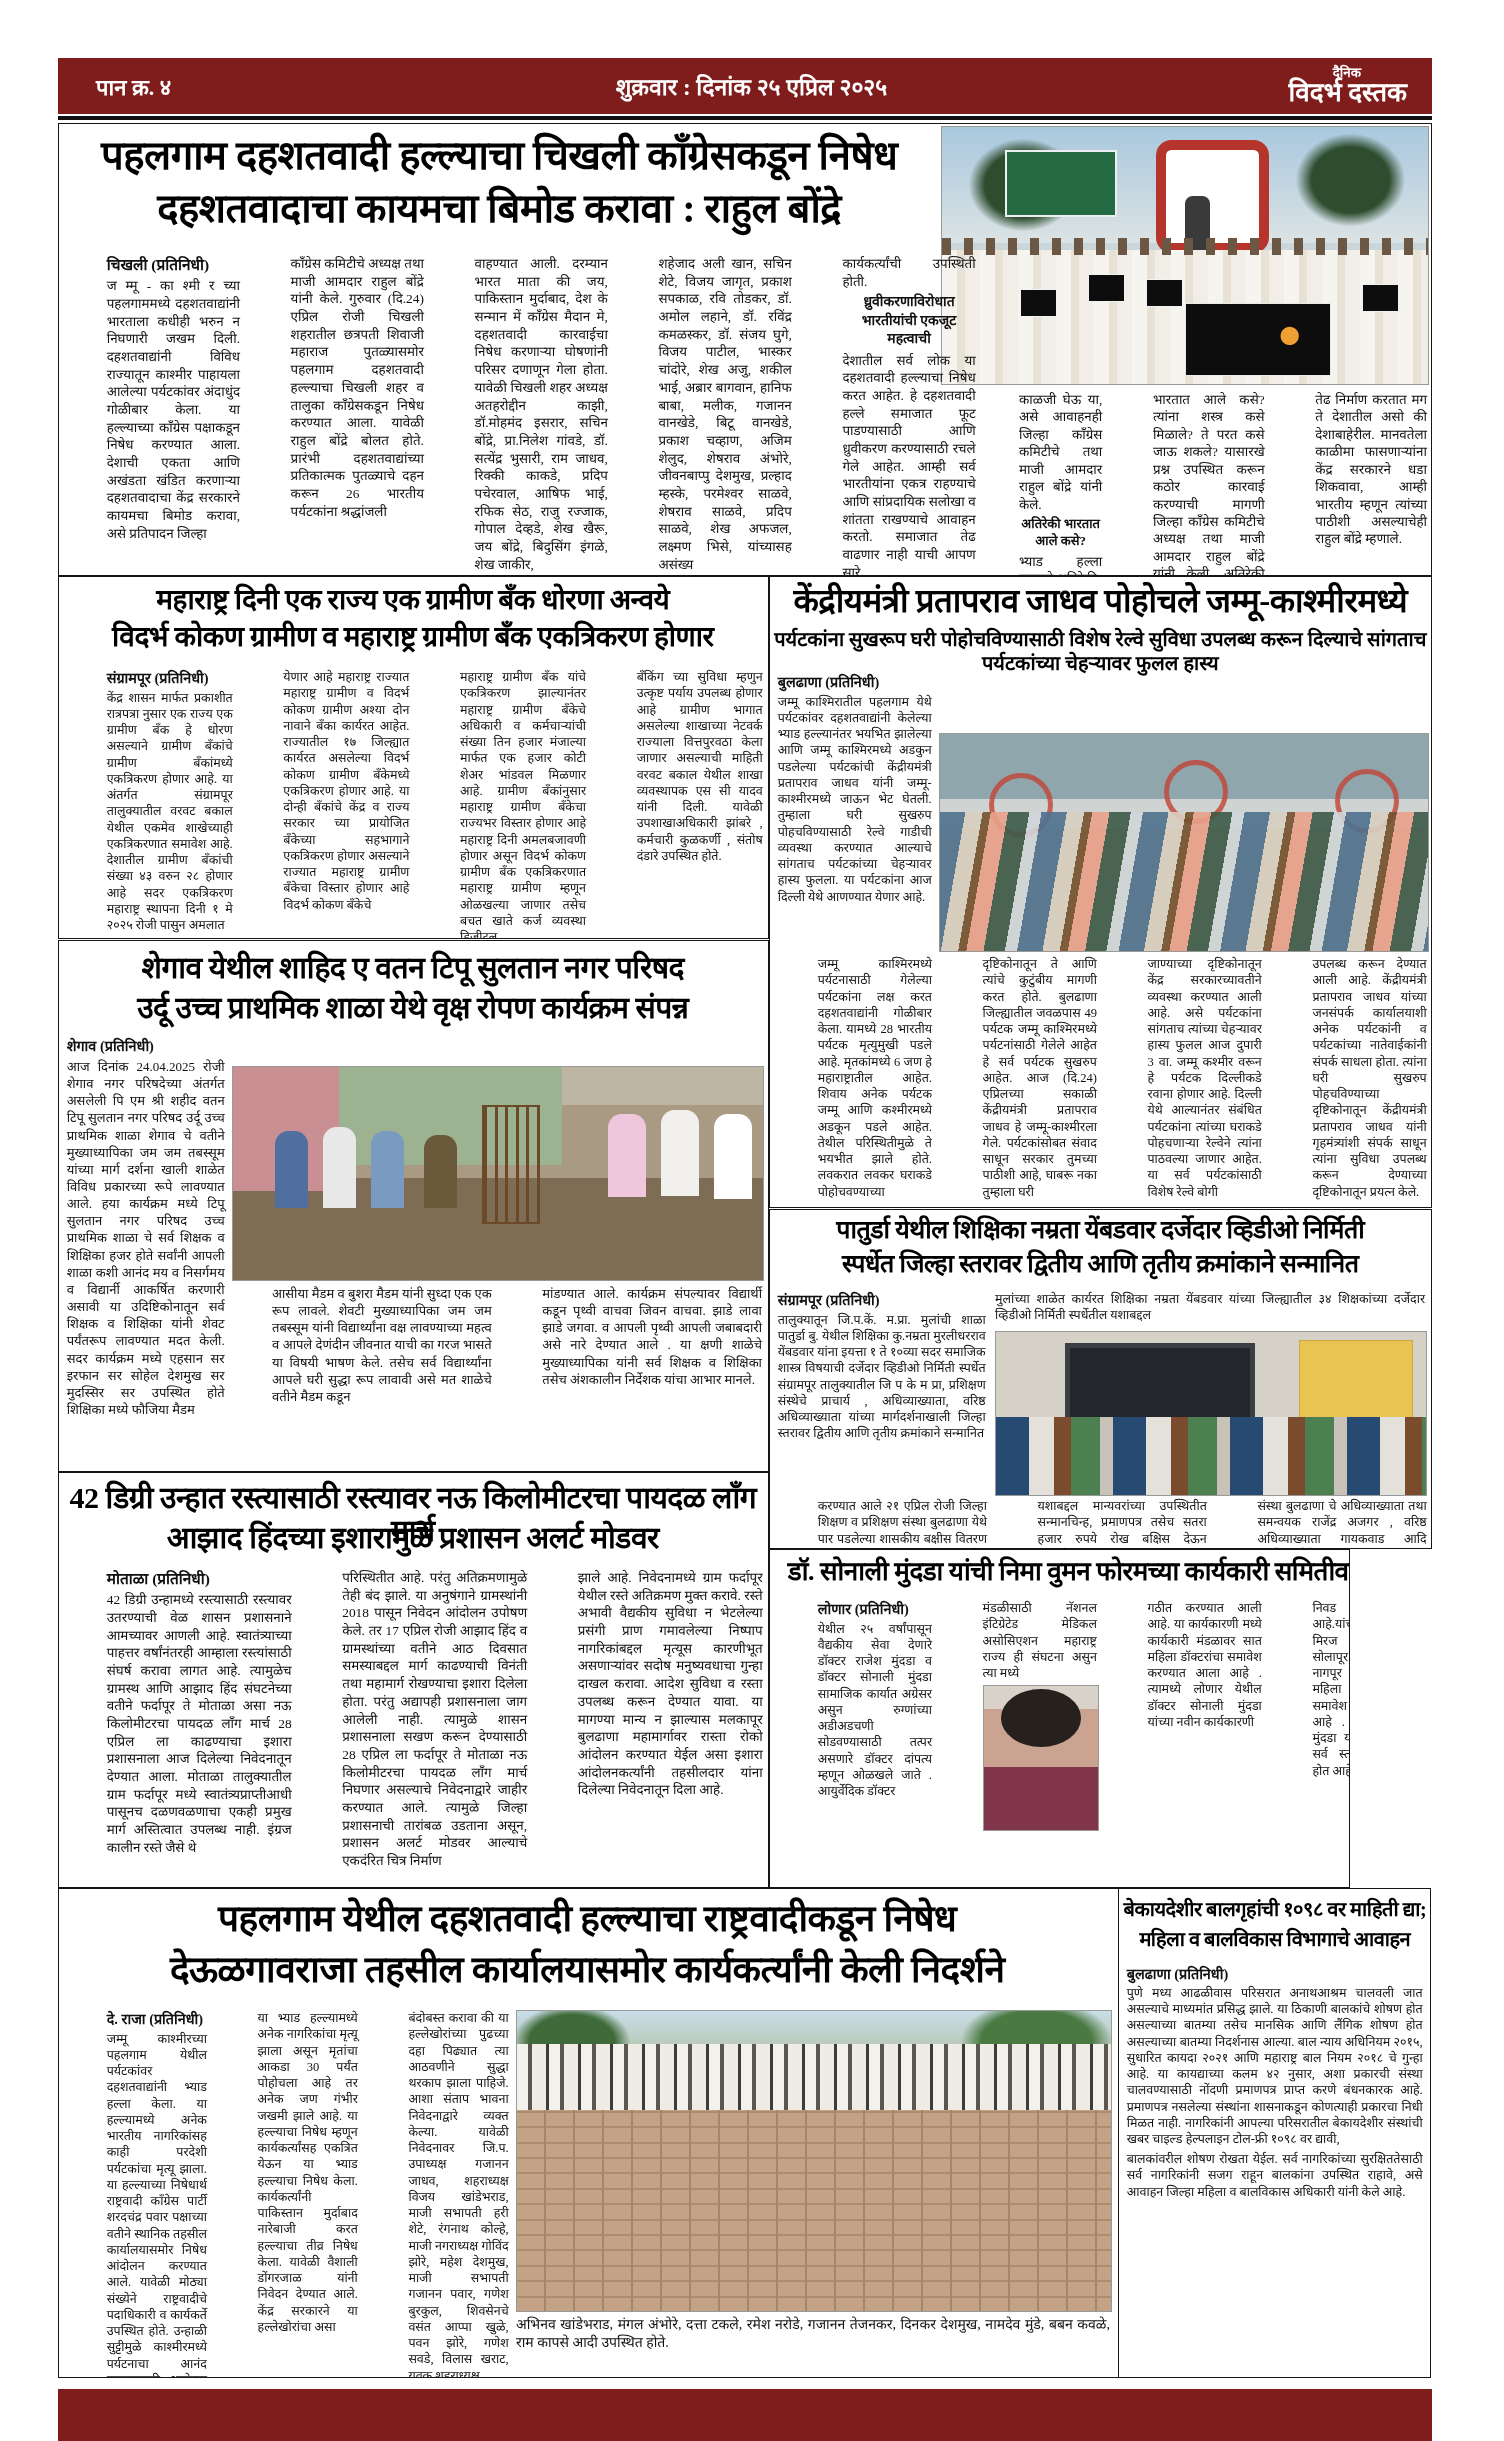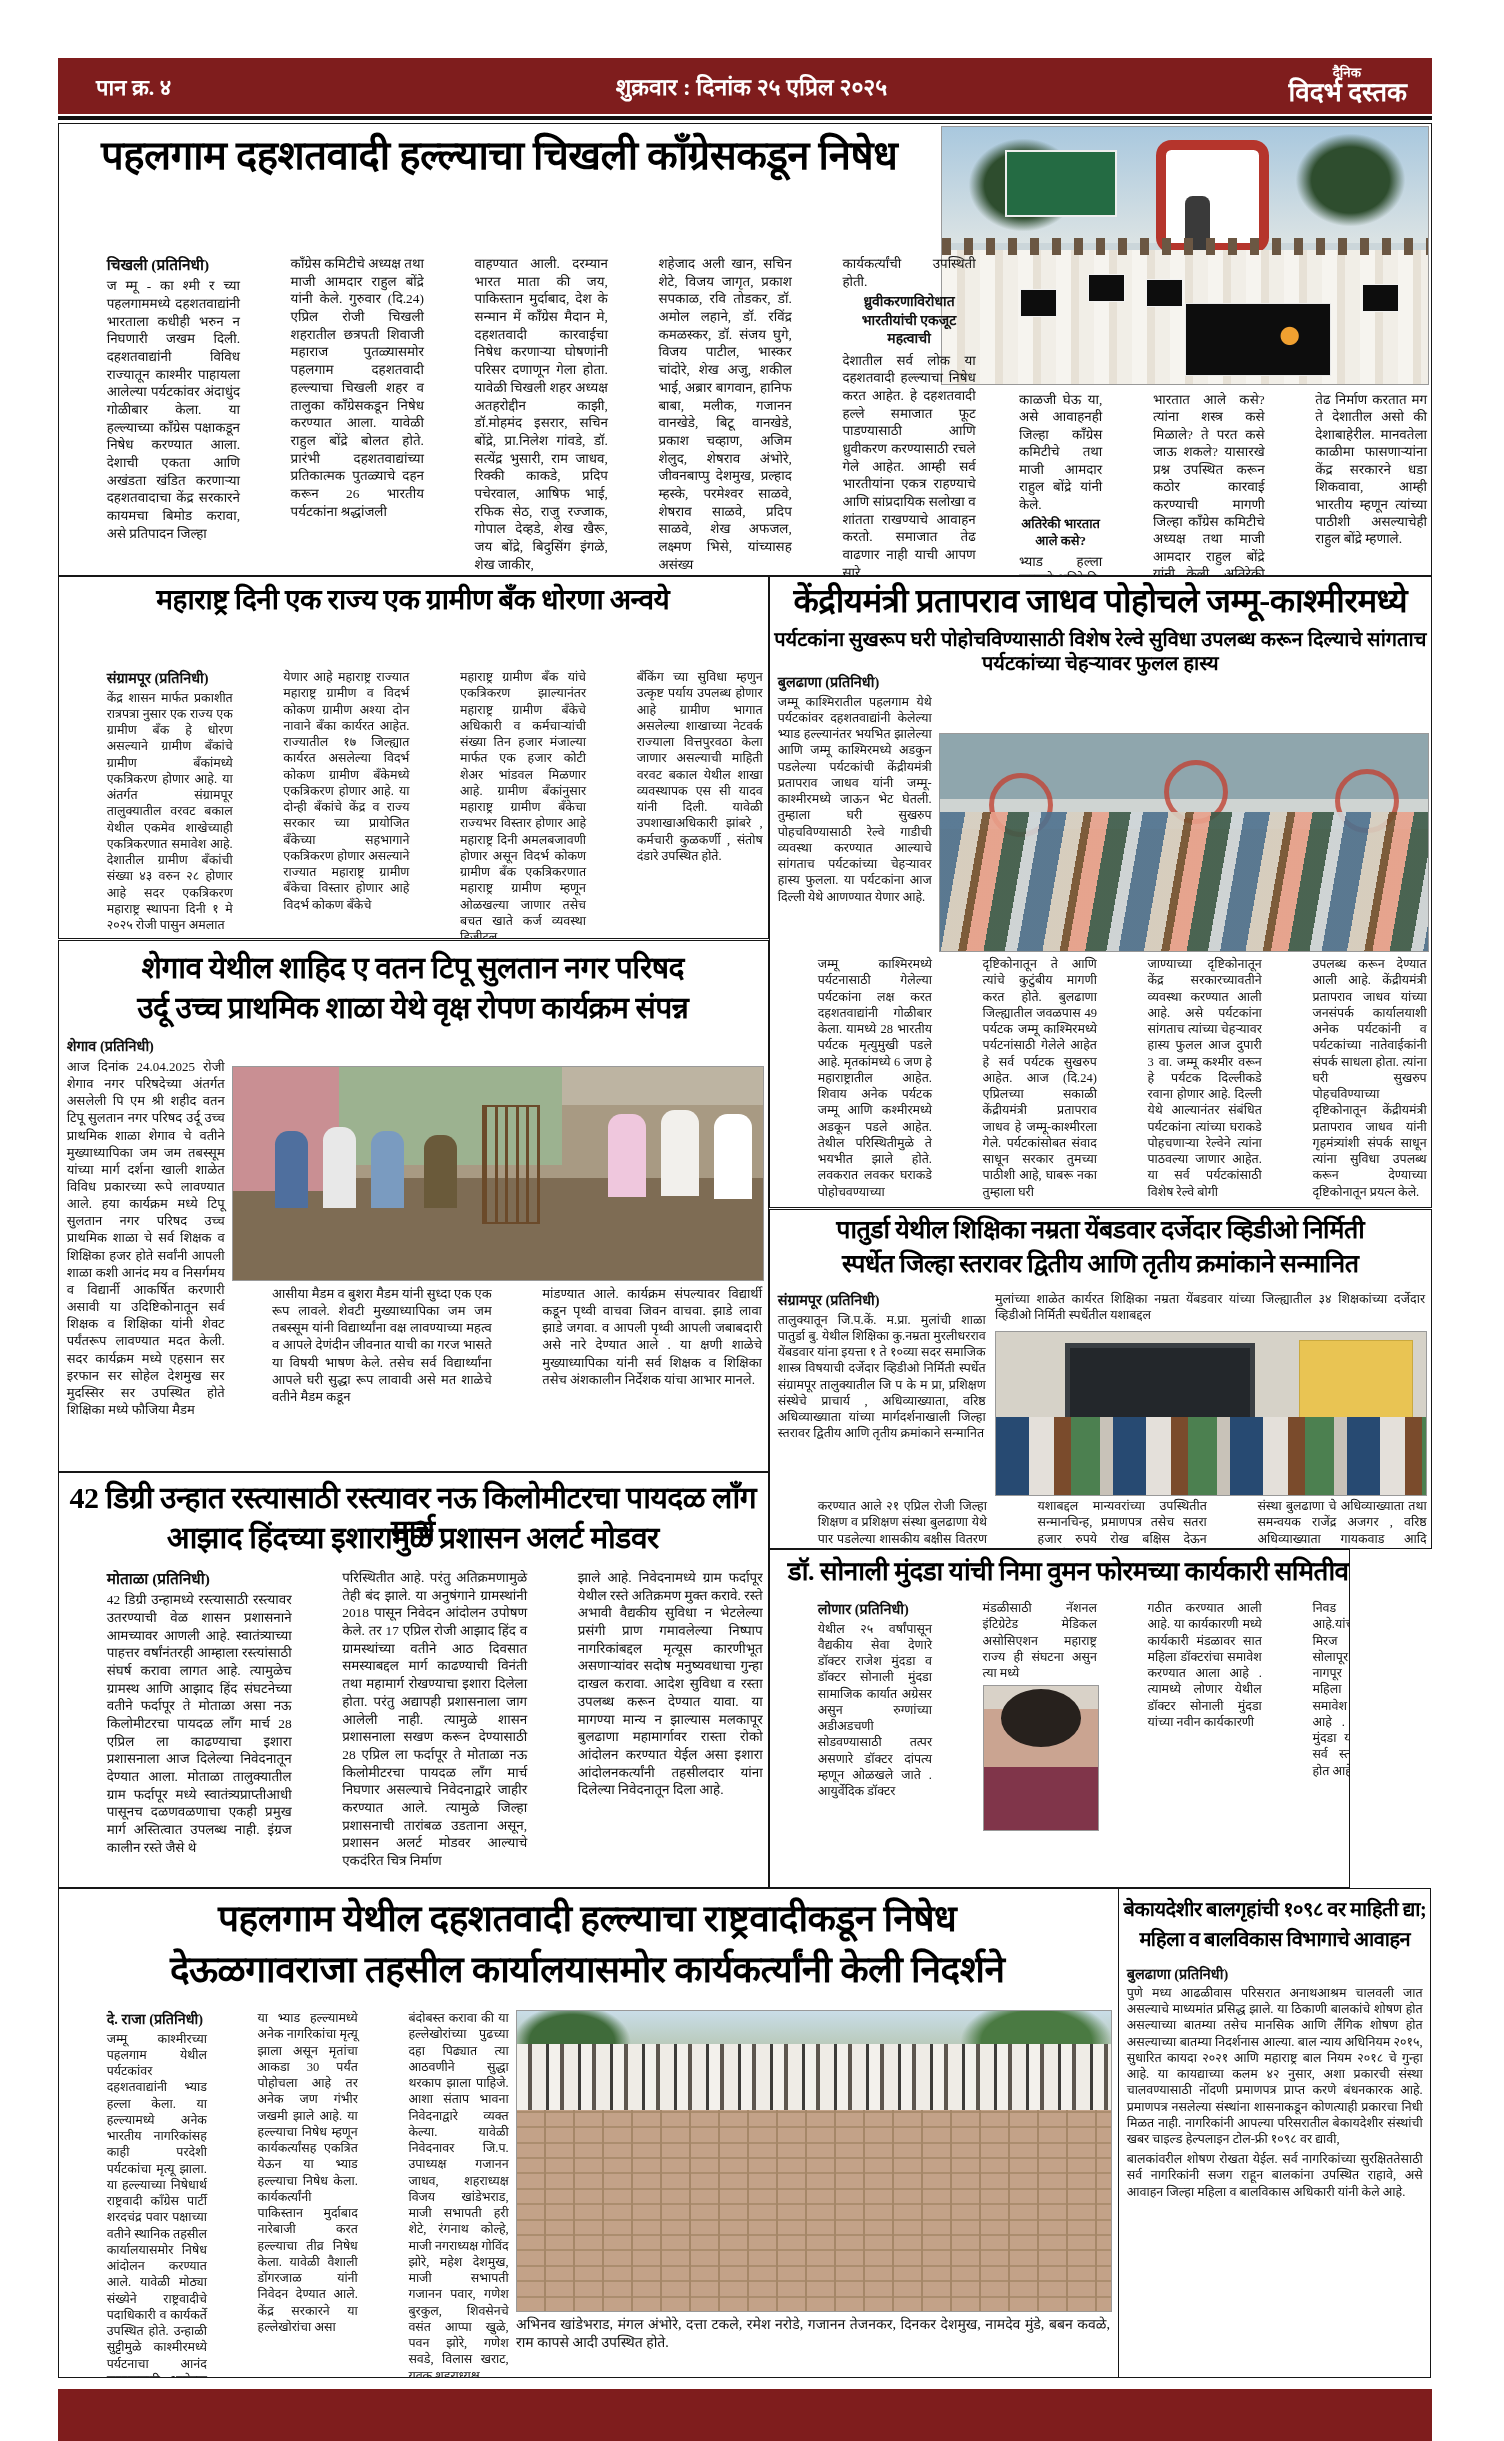--- a/index.html
+++ b/index.html
@@ -79,20 +79,21 @@
     <div class="dateline">शुक्रवार : दिनांक २५ एप्रिल २०२५</div>
     <div class="brand">
       <span class="b-top">दैनिक</span>
       <span class="b-main">विदर्भ दस्तक</span>
     </div>
   </div>
   <div class="rule"></div>
 
   <section class="article" style="left:58px;top:123px;width:1374px;height:453px;">
     <div class="hl" style="left: 7.7px;top:9.6px;width:865px;font-size:40px;">पहलगाम दहशतवादी हल्ल्याचा चिखली काँग्रेसकडून निषेध</div>
+    <div class="hl" style="left: 7.7px;top:63px;width:865px;font-size:40px;">दहशतवादाचा कायमचा बिमोड करावा : राहुल बोंद्रे</div>
     <div class="ph" style="left:882px;top:1.9px;width:486px;height:257px;">
       <div class="abs p1sky"></div>
       <div class="abs palm" style="left:4%;top:2%;"></div>
       <div class="abs palm" style="right:3%;top:0;"></div>
       <div class="abs p1board"></div>
       <div class="abs p1sign"></div>
       <div class="abs p1statue"></div>
       <div class="abs p1crowd"></div>
       <div class="abs p1heads"></div>
       <div class="abs poster" style="left:16%;bottom:26%;"></div>
@@ -121,20 +122,21 @@
         <div class="insub" style="font-size:13px;">अतिरेकी भारतात आले कसे?</div>
         <span>भ्याड हल्ला करणारे अतिरेकी</span>
       </div>
       <div class="cap" style="flex:1.1;">भारतात आले कसे? त्यांना शस्त्र कसे मिळाले? ते परत कसे जाऊ शकले? यासारखे प्रश्न उपस्थित करून कठोर कारवाई करण्याची मागणी जिल्हा काँग्रेस कमिटीचे अध्यक्ष तथा माजी आमदार राहुल बोंद्रे यांनी केली. अतिरेकी धार्मिक</div>
       <div class="cap" style="flex:1.1;">तेढ निर्माण करतात मग ते देशातील असो की देशाबाहेरील. मानवतेला काळीमा फासणाऱ्यांना केंद्र सरकारने धडा शिकवावा, आम्ही भारतीय म्हणून त्यांच्या पाठीशी असल्याचेही राहुल बोंद्रे म्हणाले.</div>
     </div>
   </section>
 
   <section class="article" style="left:58px;top:576px;width:711px;height:363px;">
     <div class="hl" style="left:5.8px;top:7.7px;width:696px;font-size:28px;">महाराष्ट्र दिनी एक राज्य एक ग्रामीण बँक धोरणा अन्वये</div>
+    <div class="hl" style="left:5.8px;top:45px;width:696px;font-size:28px;">विदर्भ कोकण ग्रामीण व महाराष्ट्र ग्रामीण बँक एकत्रिकरण होणार</div>
     <div class="cols" style="left:7.7px;top:92px;width:696px;height:263px;">
       <div class="bt13">
         <div class="byline" style="font-size:14.4px;">संग्रामपूर (प्रतिनिधी)</div>
         <span>केंद्र शासन मार्फत प्रकाशीत रात्रपत्रा नुसार एक राज्य एक ग्रामीण बँक हे धोरण असल्याने ग्रामीण बँकांचे ग्रामीण बँकांमध्ये एकत्रिकरण होणार आहे. या अंतर्गत संग्रामपूर तालुक्यातील वरवट बकाल येथील एकमेव शाखेच्याही एकत्रिकरणात समावेश आहे. देशातील ग्रामीण बँकांची संख्या ४३ वरुन २८ होणार आहे सदर एकत्रिकरण महाराष्ट्र स्थापना दिनी १ मे २०२५ रोजी पासुन अमलात</span>
       </div>
       <div class="bt13">येणार आहे महाराष्ट्र राज्यात महाराष्ट्र ग्रामीण व विदर्भ कोकण ग्रामीण अश्या दोन नावाने बँका कार्यरत आहेत. राज्यातील १७ जिल्ह्यात कार्यरत असलेल्या विदर्भ कोकण ग्रामीण बँकेमध्ये एकत्रिकरण होणार आहे. या दोन्ही बँकांचे केंद्र व राज्य सरकार च्या प्रायोजित बँकेच्या सहभागाने एकत्रिकरण होणार असल्याने राज्यात महाराष्ट्र ग्रामीण बँकेचा विस्तार होणार आहे विदर्भ कोकण बँकेचे</div>
       <div class="bt13">महाराष्ट्र ग्रामीण बँक यांचे एकत्रिकरण झाल्यानंतर महाराष्ट्र ग्रामीण बँकेचे अधिकारी व कर्मचाऱ्यांची संख्या तिन हजार मंजाल्या मार्फत एक हजार कोटी शेअर भांडवल मिळणार आहे. ग्रामीण बँकांनुसार महाराष्ट्र ग्रामीण बँकेचा राज्यभर विस्तार होणार आहे महाराष्ट्र दिनी अमलबजावणी होणार असून विदर्भ कोकण ग्रामीण बँक एकत्रिकरणात महाराष्ट्र ग्रामीण म्हणून ओळखल्या जाणार तसेच बचत खाते कर्ज व्यवस्था डिजीटल</div>
       <div class="bt13">बँकिंग च्या सुविधा म्हणुन उत्कृष्ट पर्याय उपलब्ध होणार आहे ग्रामीण भागात असलेल्या शाखाच्या नेटवर्क राज्याला वित्तपुरवठा केला जाणार असल्याची माहिती वरवट बकाल येथील शाखा व्यवस्थापक एस सी यादव यांनी दिली. यावेळी उपशाखाअधिकारी झांबरे , कर्मचारी कुळकर्णी , संतोष दंडारे उपस्थित होते.</div>
     </div>
   </section>

